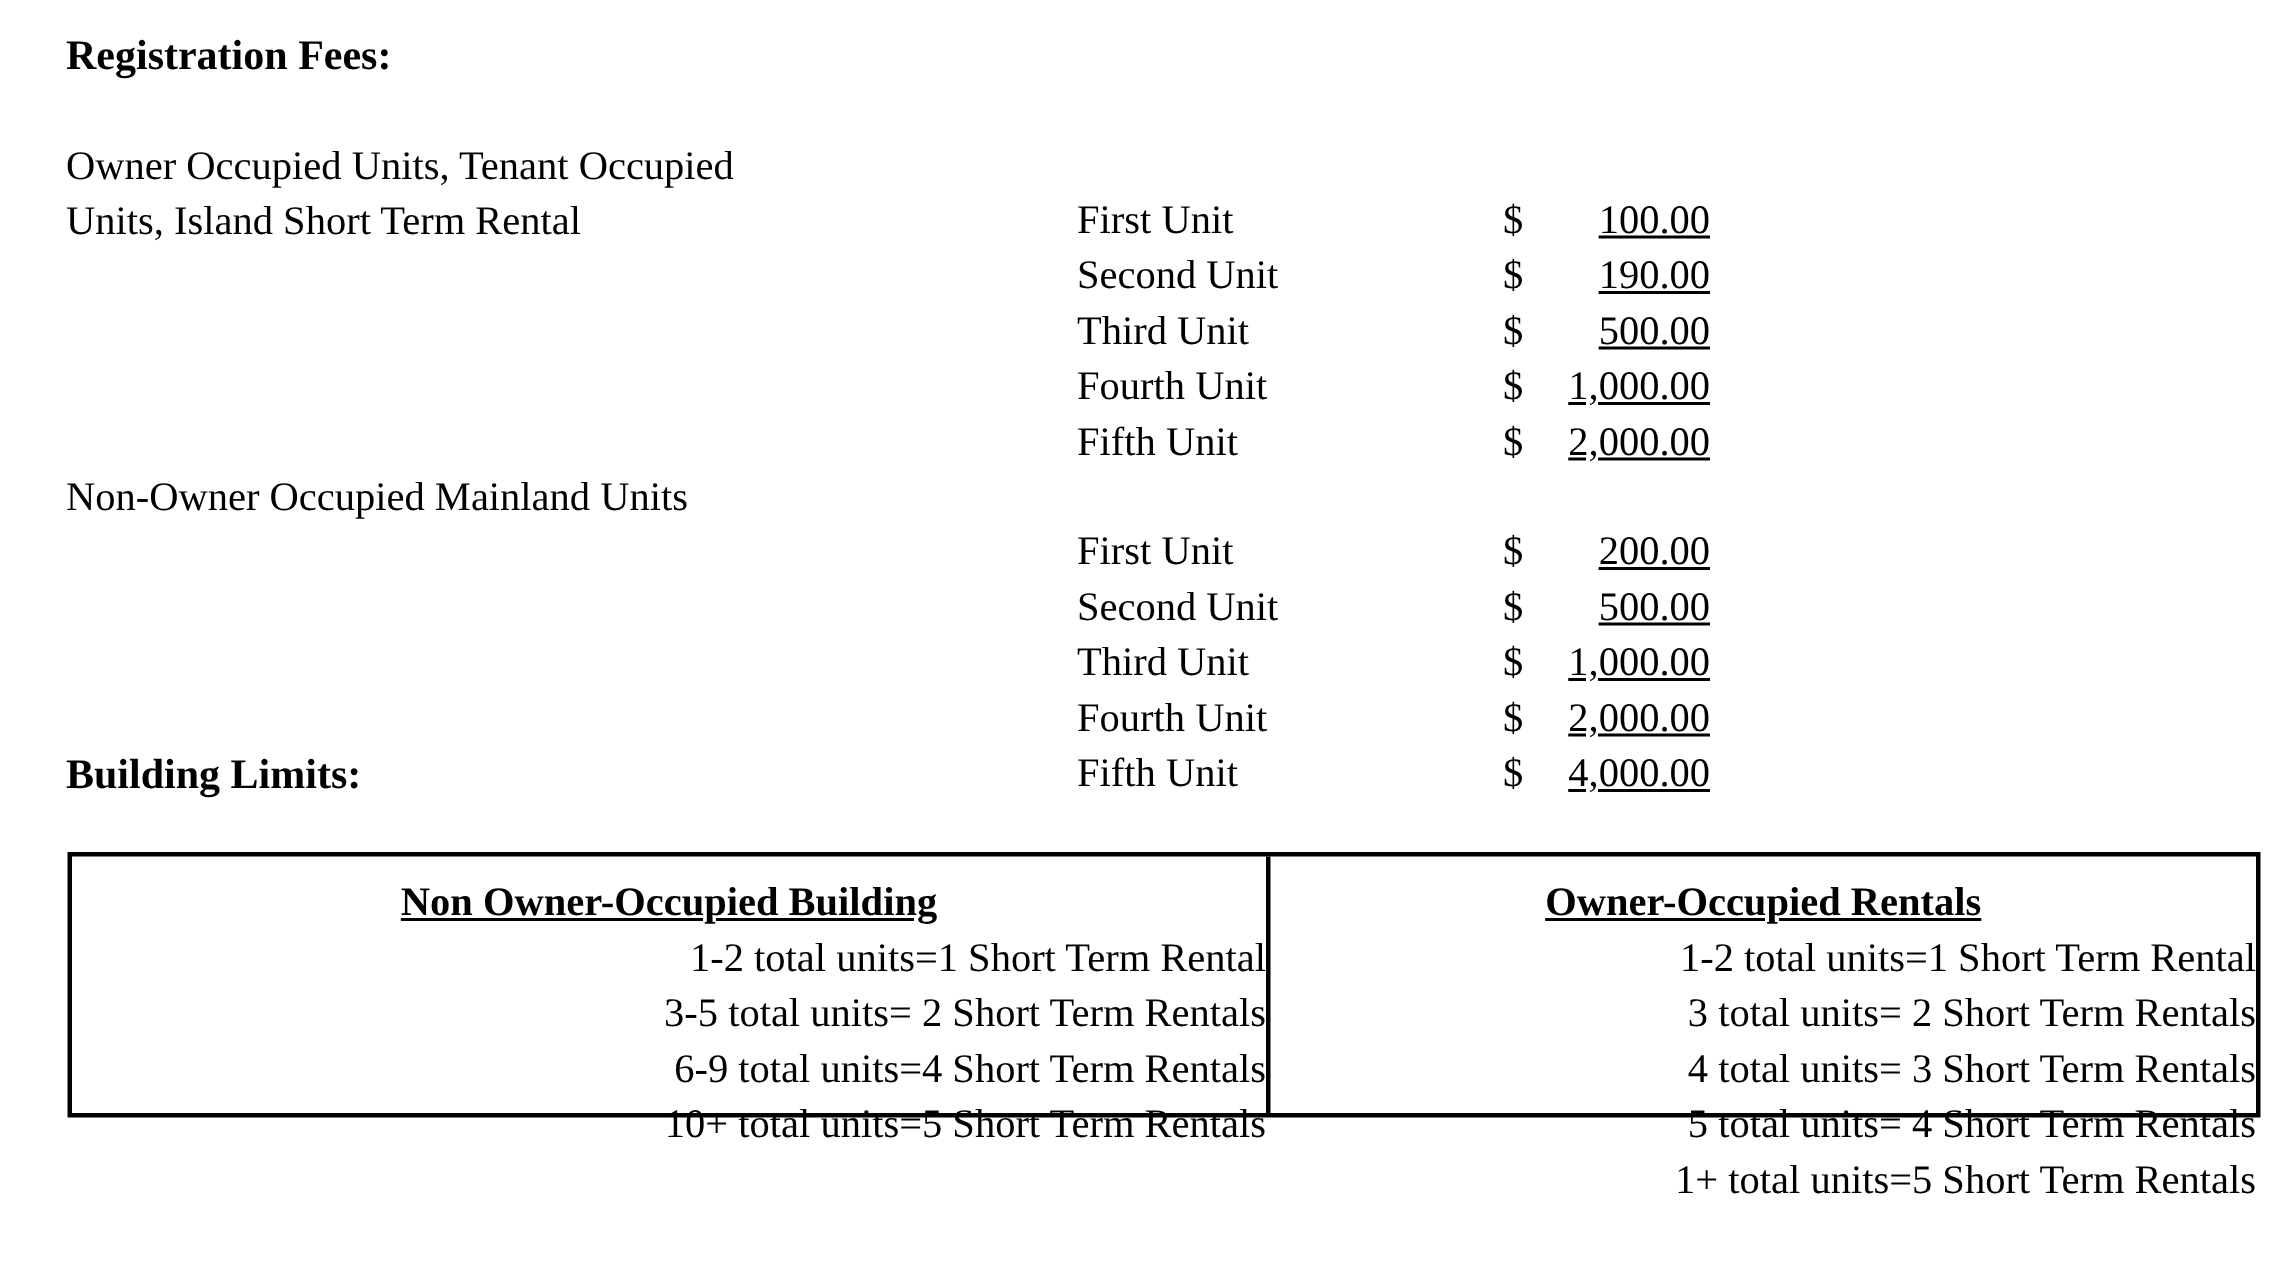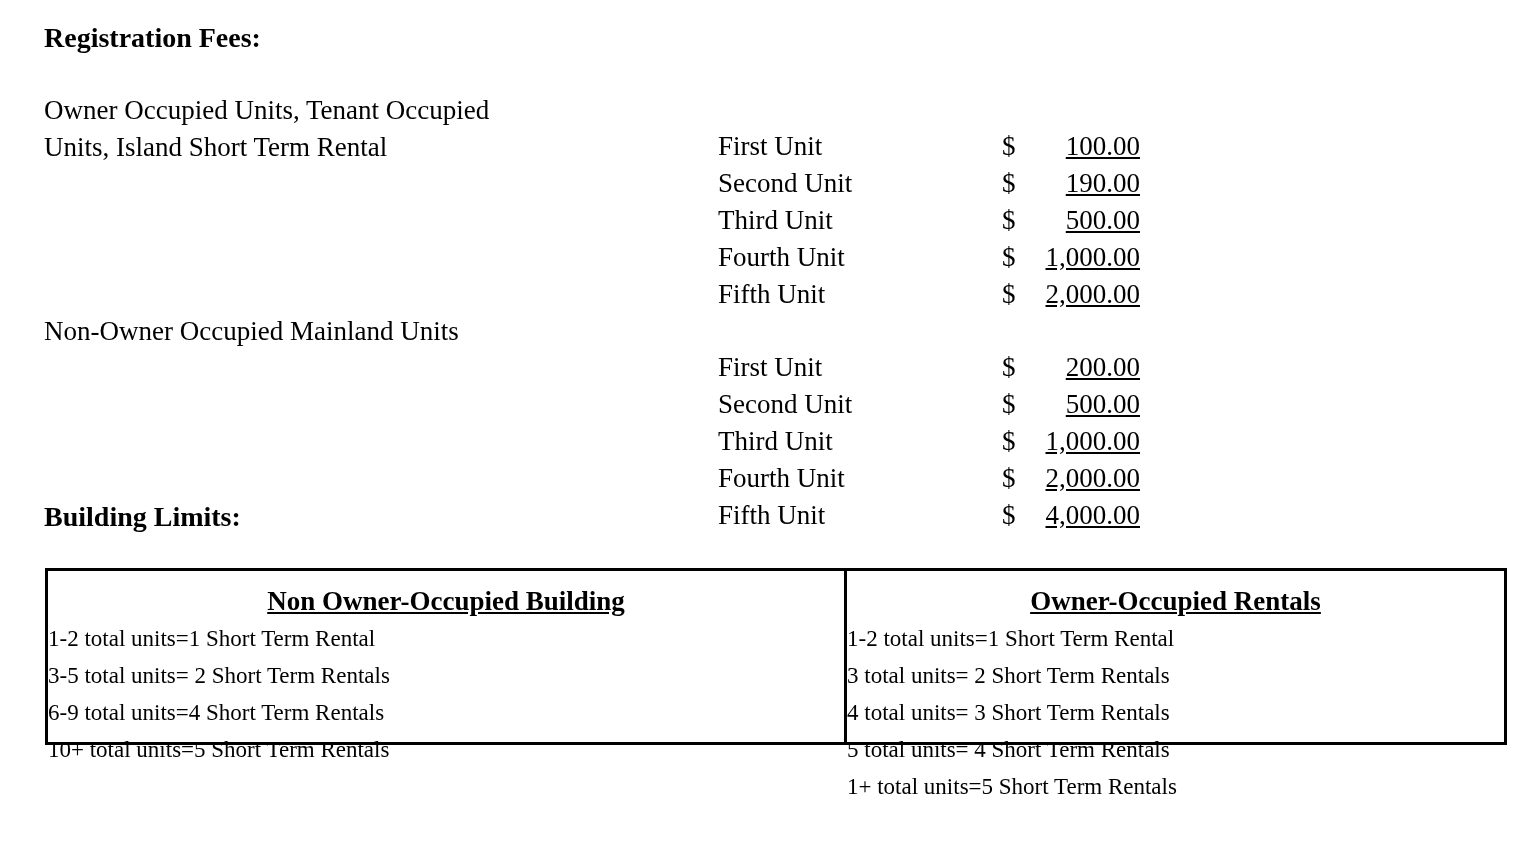--- a/index.html
+++ b/index.html
@@ -114,22 +114,22 @@
   .limits-header {
     text-align: center;
     font-weight: bold;
     font-size: 27px;
     line-height: 37px;
     text-decoration: underline;
     text-underline-offset: 2px;
     white-space: nowrap;
   }
   .limits-rows {
-    text-align: left;
-    font-size: 23px;
+    text-align: right;
+    font-size: 27px;
     line-height: 37px;
   }
   .limits-rows div {
     white-space: nowrap;
   }
 </style>
 </head>
 <body>
 
 <div class="page">

